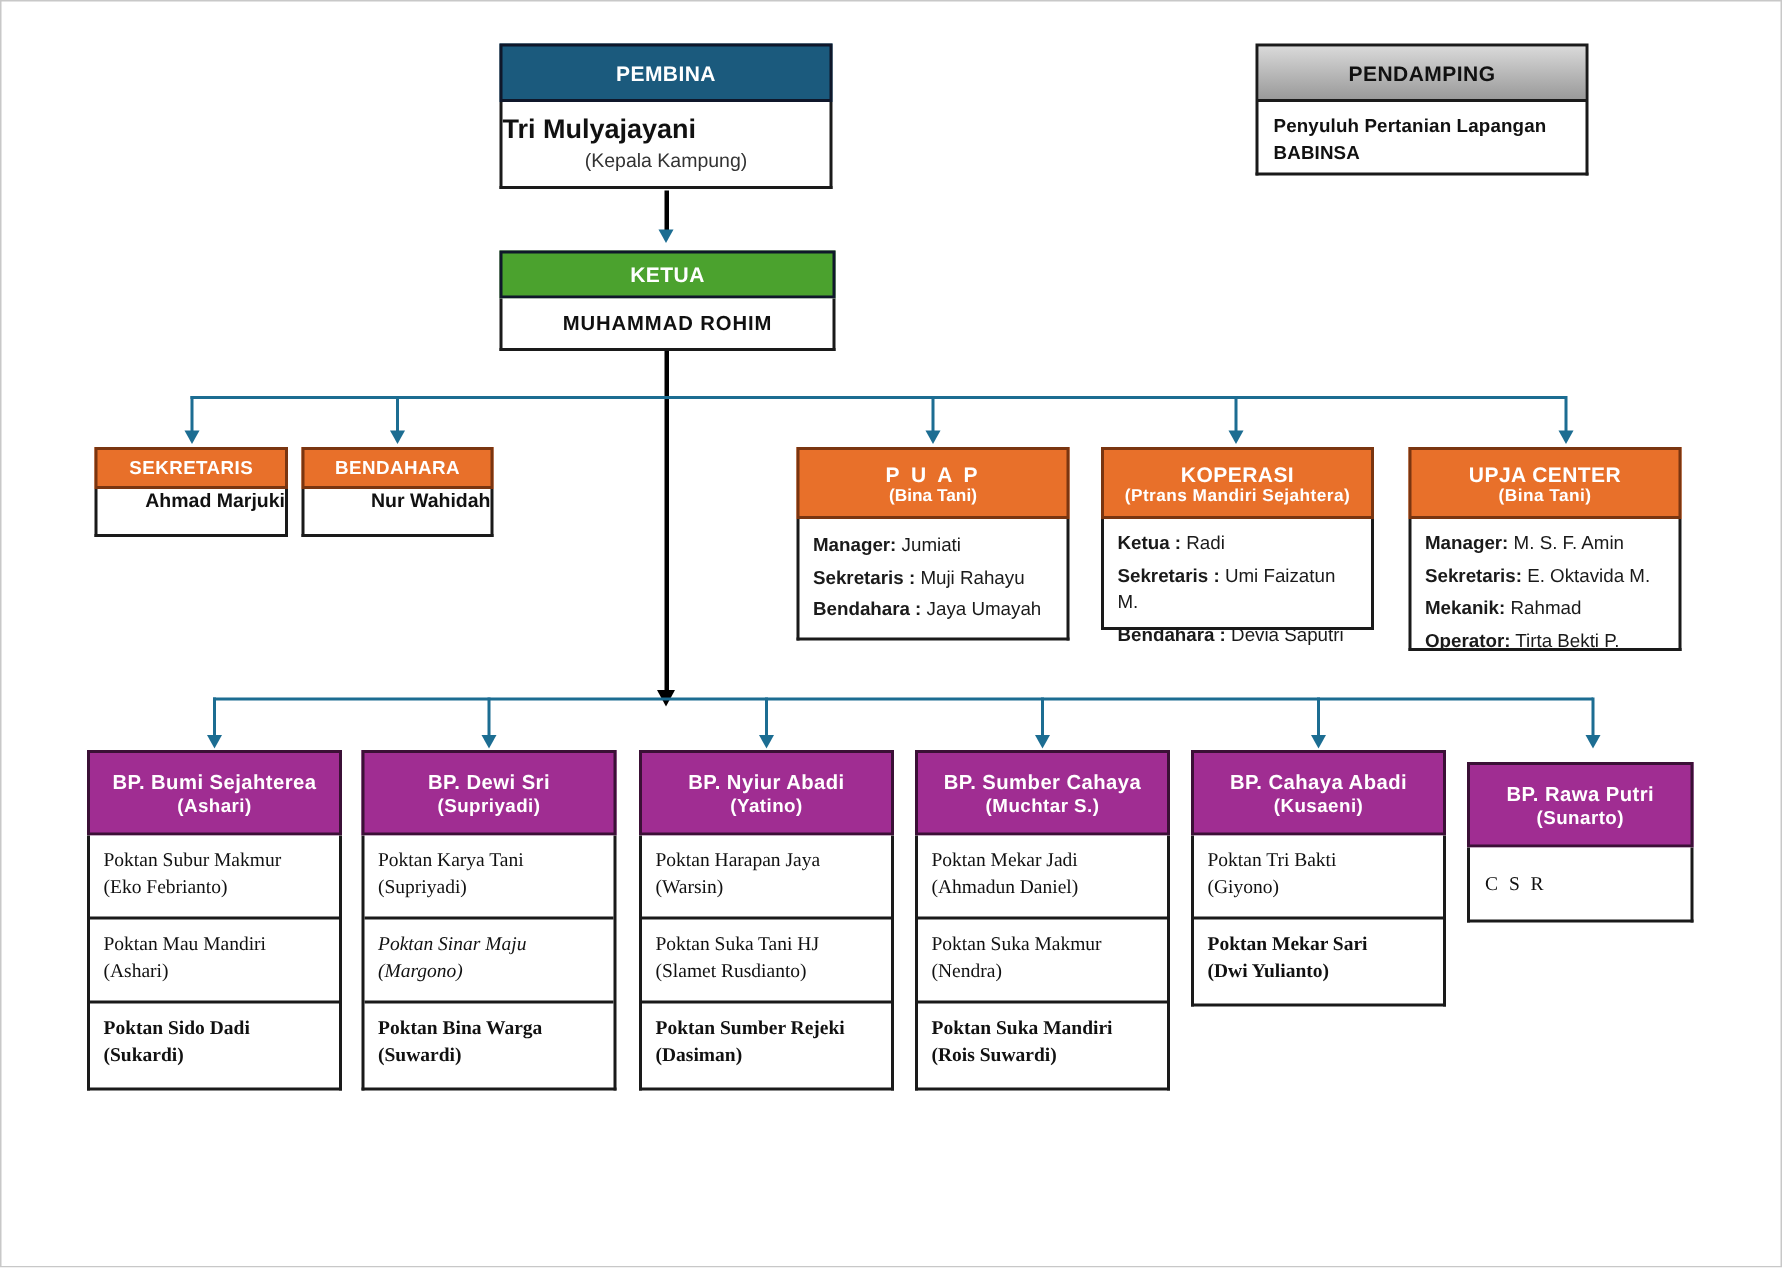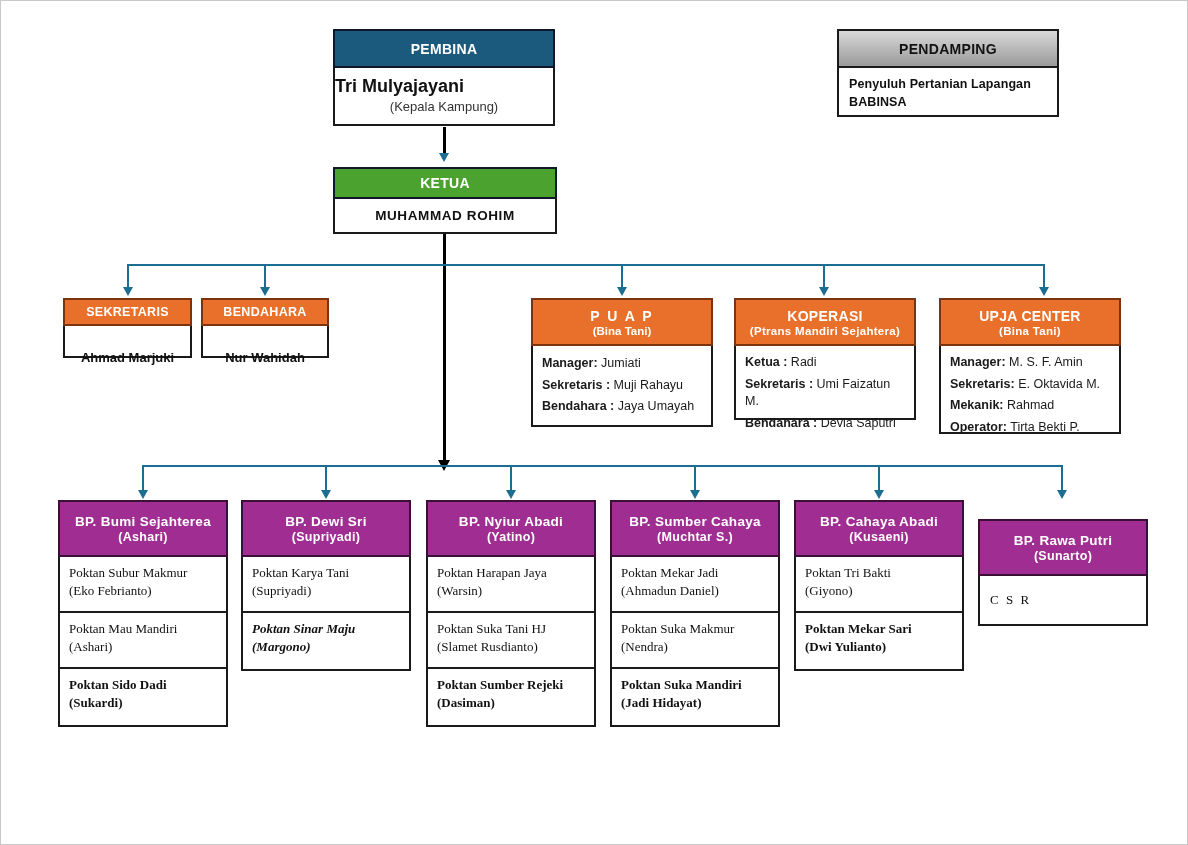--- a/index.html
+++ b/index.html
@@ -84,25 +84,25 @@
   }
   .ketua-name {
     text-align: center;
     font-size: 13.5px;
     font-weight: bold;
     color: #111111;
     letter-spacing: .6px;
     padding-top: 9px;
   }
   .simple-name {
-    text-align: center;
+    text-align: right;
     font-size: 13px;
     font-weight: bold;
     color: #111111;
-    padding-top: 24px;
+    padding-top: 0;
   }
   .kv { font-size: 12.5px; color: #1a1a1a; padding: 2px 9px; line-height: 1.4; }
   .kv b { font-weight: bold; }
 
   
   .poktan {
     font-family: "Liberation Serif", serif;
     font-size: 13px;
     color: #111111;
     line-height: 1.35;
@@ -336,20 +336,24 @@
     </div>
     <div class="bodyborder">
       <div class="poktan" style="height:56px;">
         <span>Poktan Karya Tani</span>
         <span class="sub">(Supriyadi)</span>
       </div>
       <div class="poktan" style="height:56px;font-style:italic;">
         <span>Poktan Sinar Maju</span>
         <span class="sub">(Margono)</span>
       </div>
+      <div class="poktan" style="height:56px;">
+        <span>Poktan Bina Warga</span>
+        <span class="sub">(Suwardi)</span>
+      </div>
     </div>
   </div>
 
   <div class="node" style="left:425px; top:499px; width:170px;">
     <div class="hdr purple" style="height:57px; font-size:13.5px;">
       <span>BP. Nyiur Abadi</span>
       <span class="sub" style="font-size:12.5px">(Yatino)</span>
     </div>
     <div class="bodyborder">
       <div class="poktan" style="height:56px;">
@@ -376,21 +380,21 @@
       <div class="poktan" style="height:56px;">
         <span>Poktan Mekar Jadi</span>
         <span class="sub">(Ahmadun Daniel)</span>
       </div>
       <div class="poktan" style="height:56px;">
         <span>Poktan Suka Makmur</span>
         <span class="sub">(Nendra)</span>
       </div>
       <div class="poktan" style="height:56px;">
         <span>Poktan Suka Mandiri</span>
-        <span class="sub">(Jadi Hidayat)</span>
+        <span class="sub">(Rois Suwardi)</span>
       </div>
     </div>
   </div>
 
   <div class="node" style="left:793px; top:499px; width:170px;">
     <div class="hdr purple" style="height:57px; font-size:13.5px;">
       <span>BP. Cahaya Abadi</span>
       <span class="sub" style="font-size:12.5px">(Kusaeni)</span>
     </div>
     <div class="bodyborder">
@@ -398,21 +402,21 @@
         <span>Poktan Tri Bakti</span>
         <span class="sub">(Giyono)</span>
       </div>
       <div class="poktan" style="height:56px;">
         <span>Poktan Mekar Sari</span>
         <span class="sub">(Dwi Yulianto)</span>
       </div>
     </div>
   </div>
 
-  <div class="node" style="left:977px; top:518px; width:170px;">
+  <div class="node" style="left:977px; top:507px; width:151px;">
     <div class="hdr purple" style="height:57px; font-size:13.5px;">
       <span>BP. Rawa Putri</span>
       <span class="sub" style="font-size:12.5px">(Sunarto)</span>
     </div>
     <div class="bodyborder">
       <div class="csr">C S R</div>
     </div>
   </div>
 
 </div>

